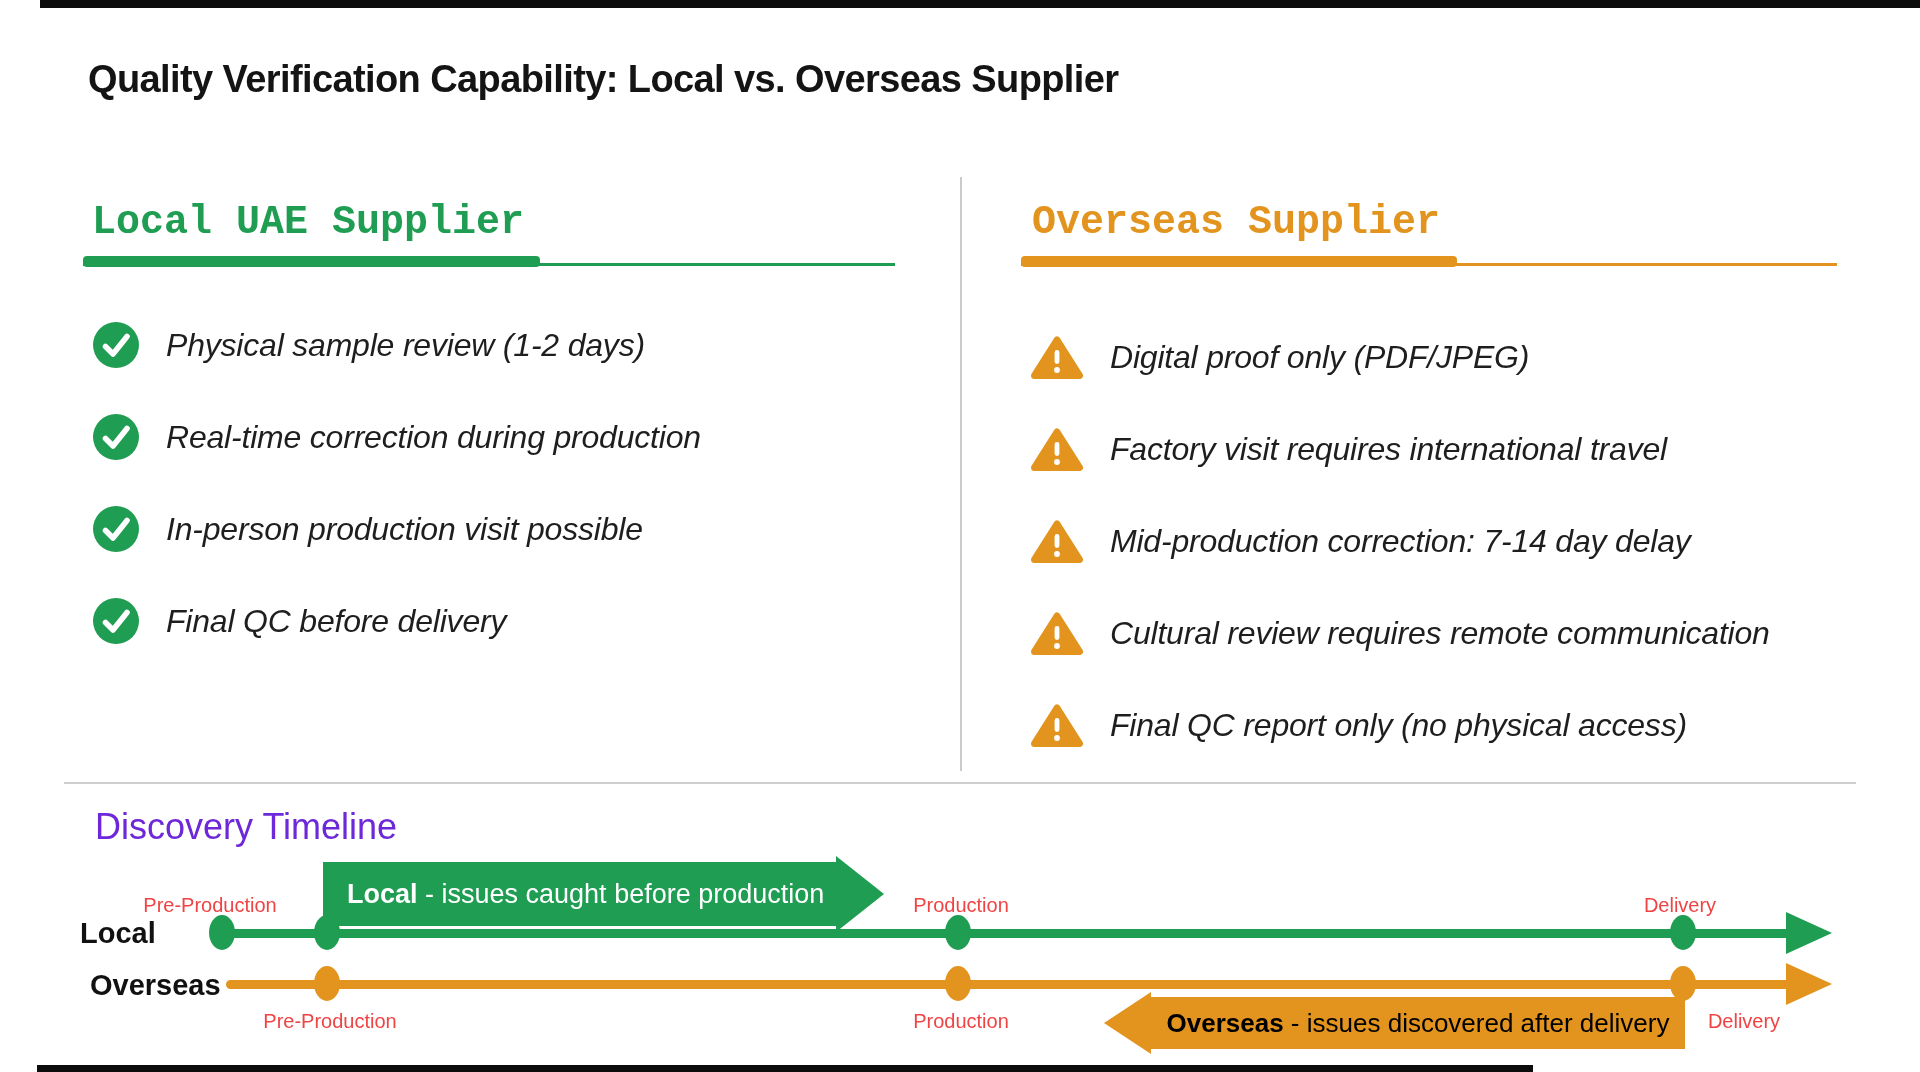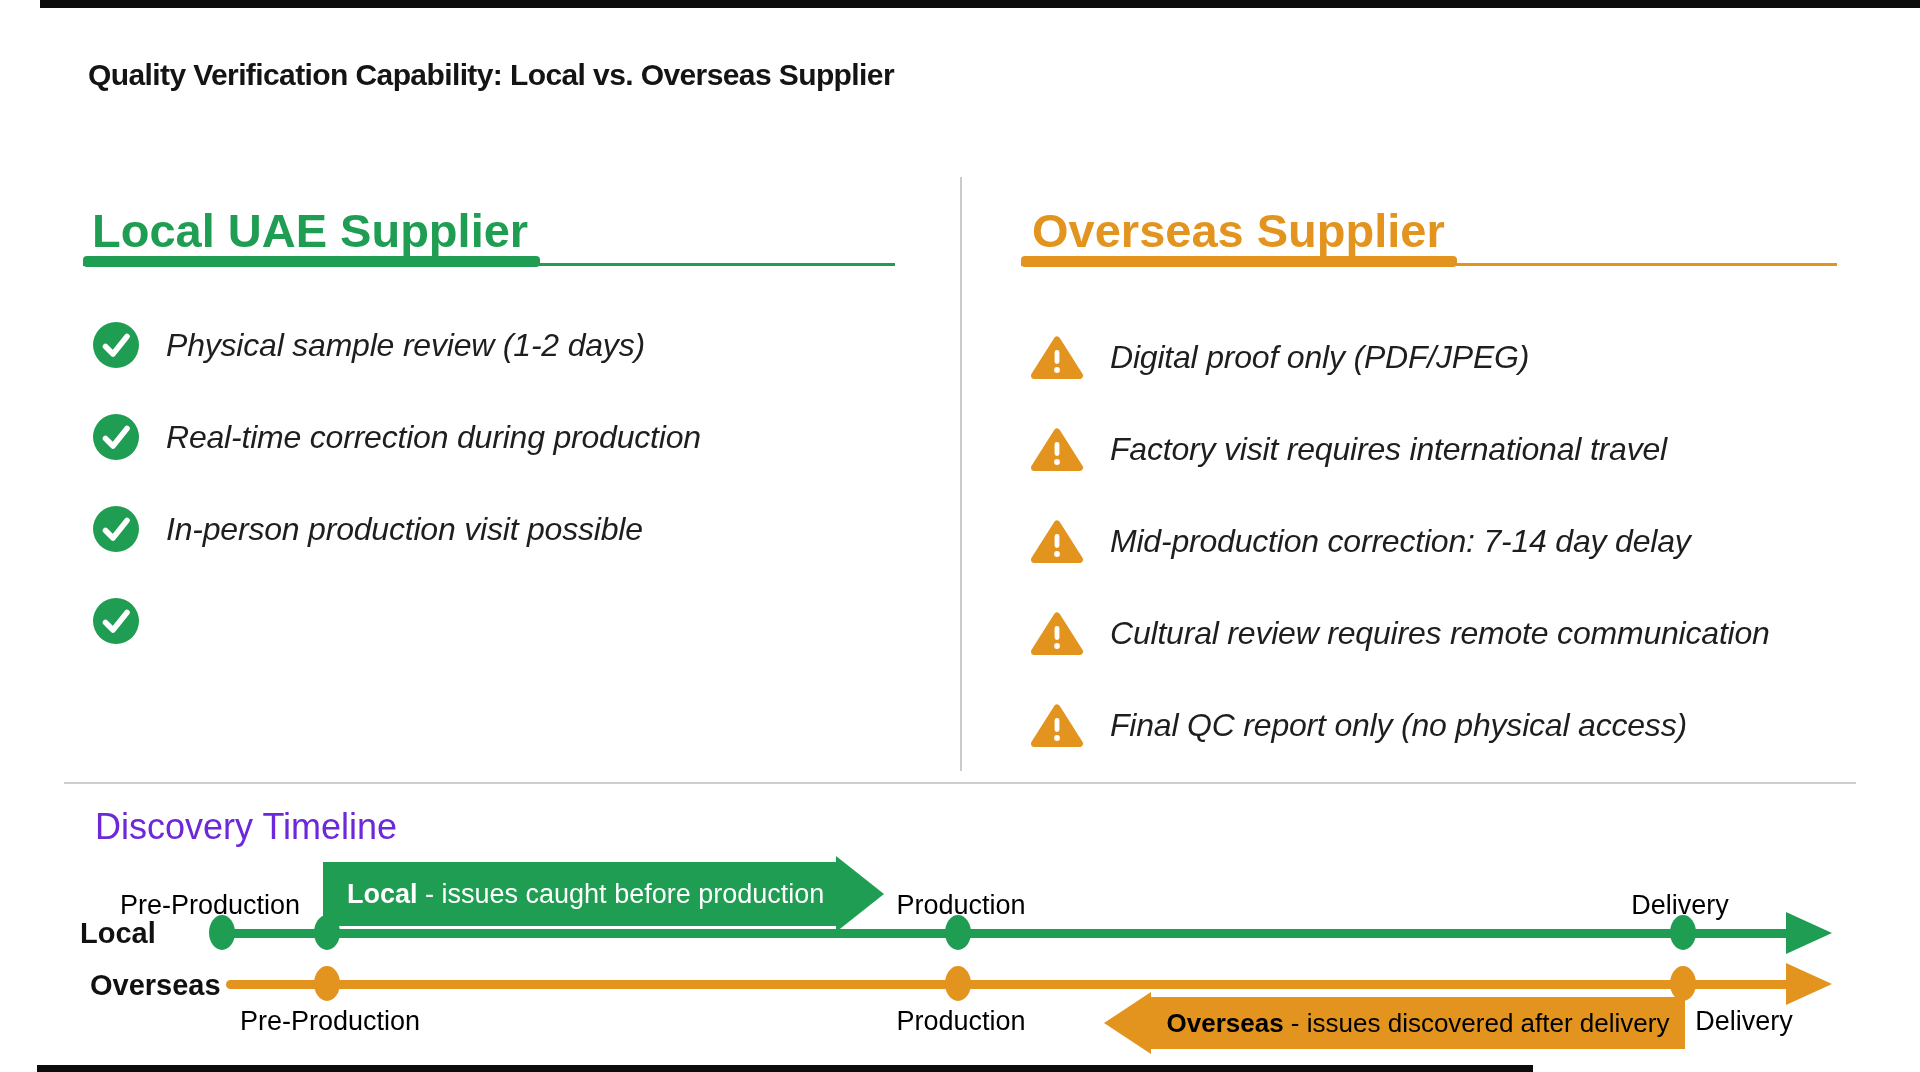--- a/index.html
+++ b/index.html
@@ -4,23 +4,23 @@
 <style>
   html,body{margin:0;padding:0;background:#fff;}
   body{width:1920px;height:1072px;position:relative;overflow:hidden;
        font-family:"Liberation Sans",sans-serif;color:#1c1c1c;}
   .abs{position:absolute;}
 
   .edge-bar{position:absolute;background:#0c0c0c;}
   #top-bar{left:40px;top:0;width:1880px;height:8px;}
   #bottom-bar{left:37px;top:1065px;width:1496px;height:7px;}
 
-  #main-title{left:88px;top:58px;font-size:30px;font-weight:700;letter-spacing:-0.6px;color:#141414;white-space:nowrap;}
-
-  .col-title{font-size:47px;font-weight:700;white-space:nowrap;top:206px;line-height:50px;}
+  #main-title{left:88px;top:58px;font-size:38px;font-weight:700;letter-spacing:-0.6px;color:#141414;white-space:nowrap;}
+
+  .col-title{font-size:40px;font-weight:700;white-space:nowrap;top:198px;line-height:50px;font-family:Liberation Mono, monospace;}
   #local-title{left:92px;color:var(--green);}
   #overseas-title{left:1032px;color:var(--orange);}
 
   .uline-thin{position:absolute;height:3px;top:263px;}
   .uline-thick{position:absolute;height:11px;top:256px;border-radius:4px;}
   #local-uline-thin{left:83px;width:812px;background:var(--green);}
   #local-uline-thick{left:83px;width:457px;background:var(--green);}
   #overseas-uline-thin{left:1021px;width:816px;background:var(--orange);}
   #overseas-uline-thick{left:1021px;width:436px;background:var(--orange);}
 
@@ -29,21 +29,21 @@
 
   .item-col{position:absolute;display:flex;flex-direction:column;}
   #local-items{left:92px;top:321px;}
   #overseas-items{left:1030px;top:333px;}
   .item{display:flex;align-items:center;height:48px;margin-bottom:44px;gap:26px;font-style:italic;}
   .item-text{font-size:32px;color:#1e1e1e;white-space:nowrap;letter-spacing:-0.2px;}
   .icon{display:inline-flex;flex:0 0 auto;}
 
   #timeline-title{left:95px;top:806px;font-size:36px;font-weight:500;color:#6d28d9;white-space:nowrap;}
 
-  .stage{position:absolute;transform:translateX(-50%);font-size:27px;line-height:30px;color:#000000;white-space:nowrap;}
+  .stage{position:absolute;transform:translateX(-50%);font-size:20px;line-height:30px;color:#ef4444;white-space:nowrap;}
   .row-label{position:absolute;font-size:29px;font-weight:700;color:#111;line-height:32px;white-space:nowrap;}
 
   .tl-line{position:absolute;height:9px;border-radius:5px;}
   #local-line{left:214px;top:929px;width:1576px;background:var(--green);}
   #overseas-line{left:226px;top:980px;width:1564px;background:var(--orange);}
   .tl-arrow-right{position:absolute;width:0;height:0;border-top:21px solid transparent;border-bottom:21px solid transparent;}
   #local-line-arrow{left:1786px;top:912px;border-left:46px solid var(--green);}
   #overseas-line-arrow{left:1786px;top:963px;border-left:46px solid var(--orange);}
   .dot{position:absolute;width:26px;height:35px;border-radius:50%;}
   .dot.g{background:var(--green);top:915px;}
@@ -106,20 +106,21 @@
       </span>
     <span class="item-text">In-person production visit possible</span>
   </div>
   <div class="item">
     <span class="icon">
         <svg width="48" height="48" viewBox="0 0 48 48">
           <circle cx="24" cy="24" r="23" fill="#1f9d52"></circle>
           <path d="M13.5 25.5 l7.5 7.5 L35 15.5" stroke="#fff" stroke-width="5.6" fill="none" stroke-linecap="round" stroke-linejoin="round"></path>
         </svg>
       </span>
+    <span class="item-text">Final QC before delivery</span>
   </div>
 </div>
 
 <div id="overseas-items" class="item-col">
   <div class="item">
     <span class="icon">
         <svg width="54" height="48" viewBox="0 0 54 48">
           <path d="M27 7 L49.5 42.5 H4.5 Z" fill="#e2941f" stroke="#e2941f" stroke-width="7" stroke-linejoin="round"></path>
           <rect x="24.6" y="17" width="4.8" height="14" rx="2.4" fill="#fff"></rect>
           <circle cx="27" cy="37" r="2.9" fill="#fff"></circle>

